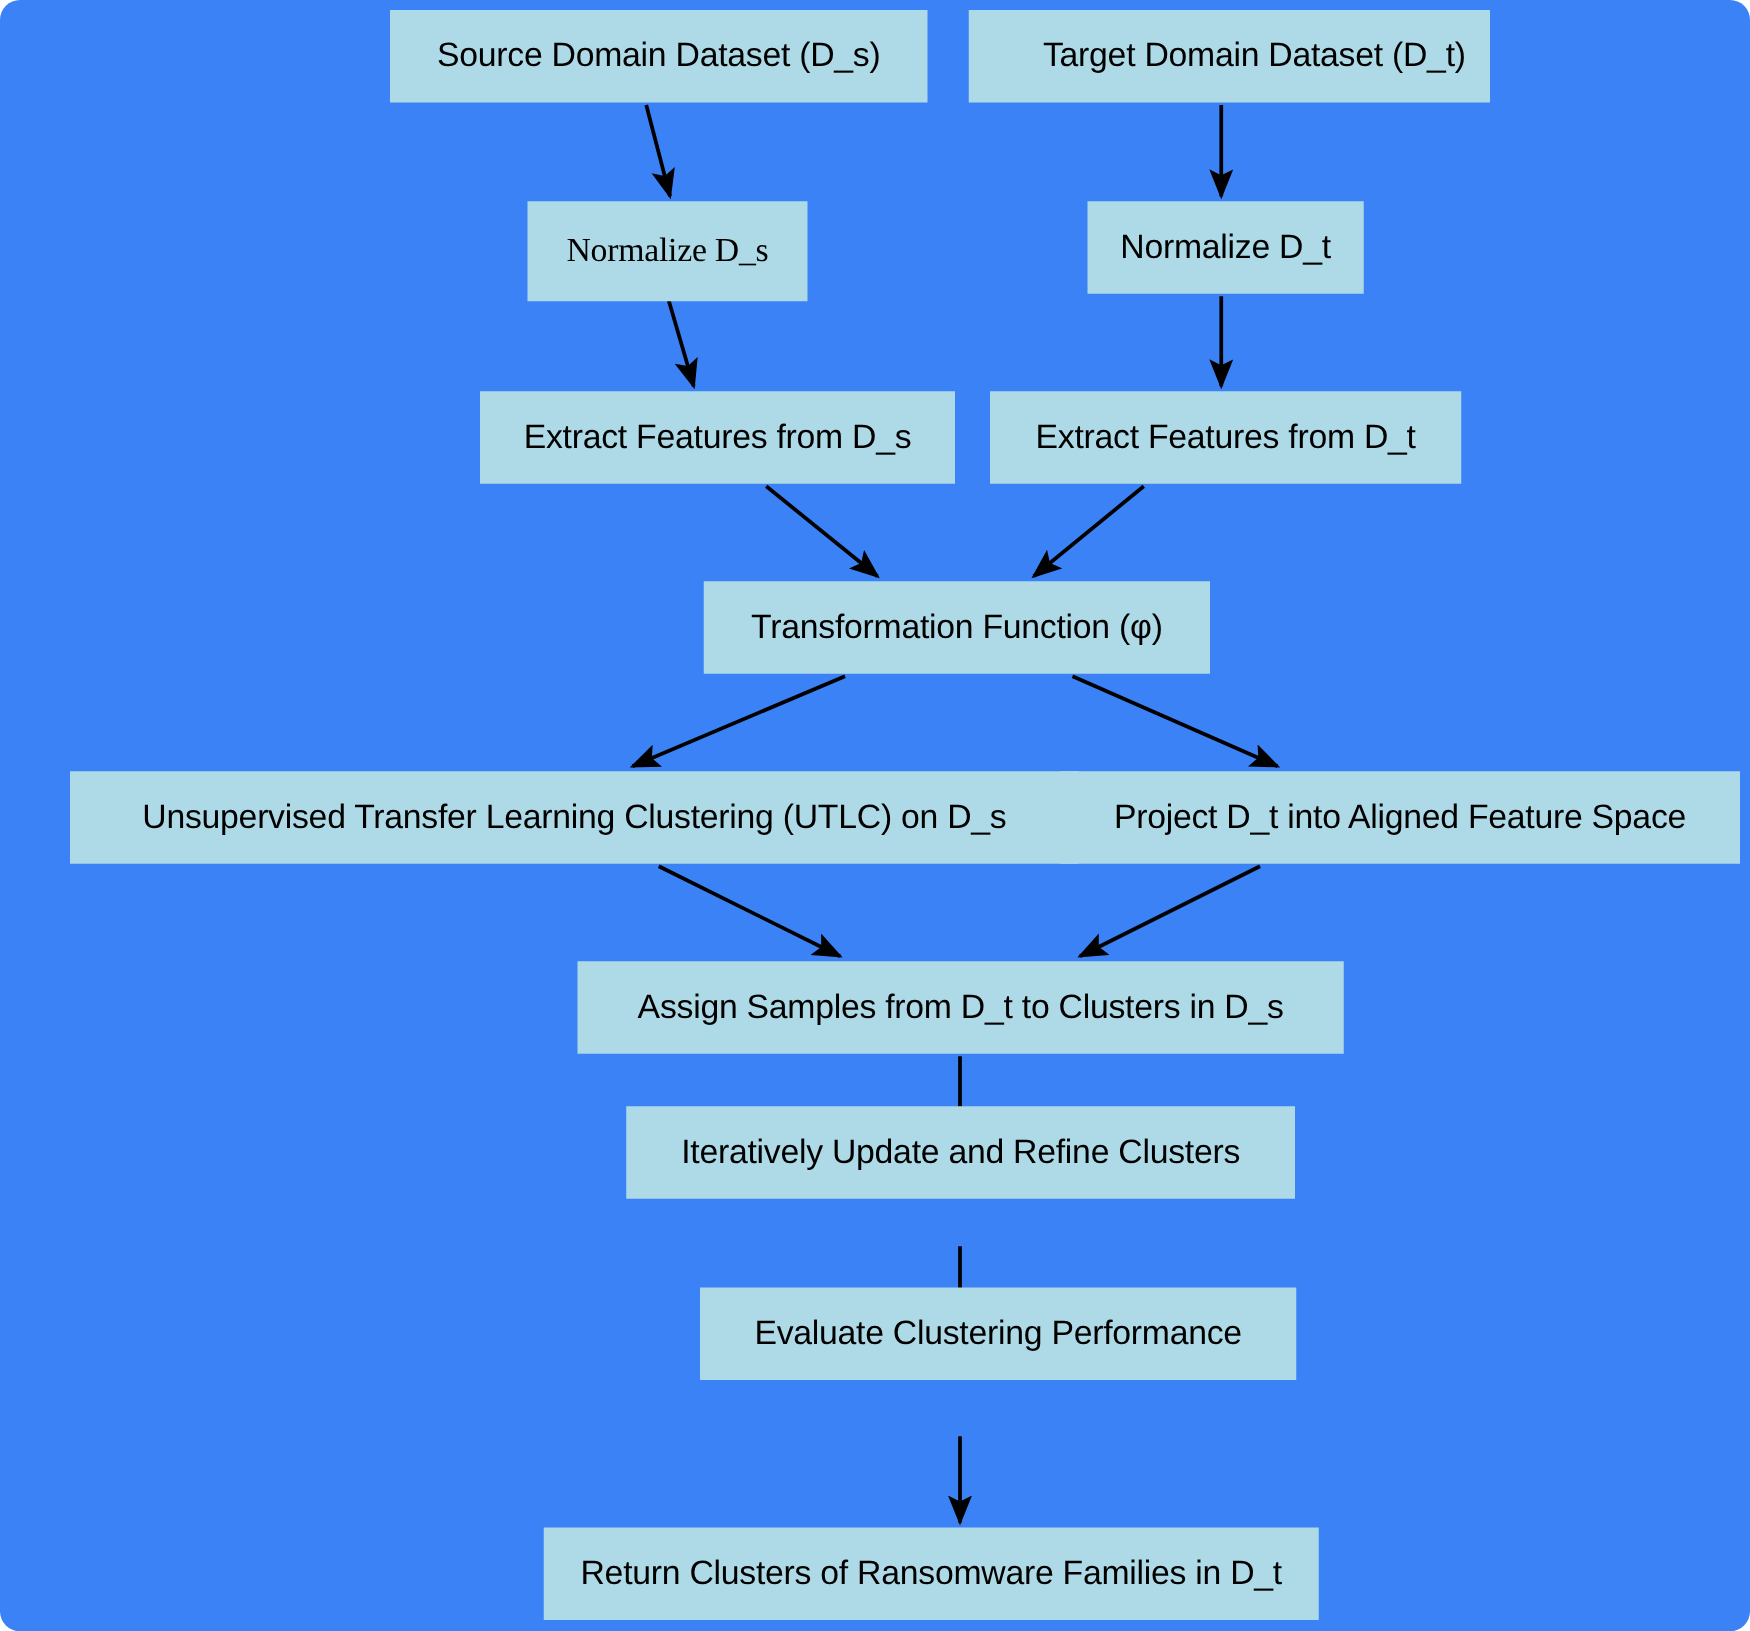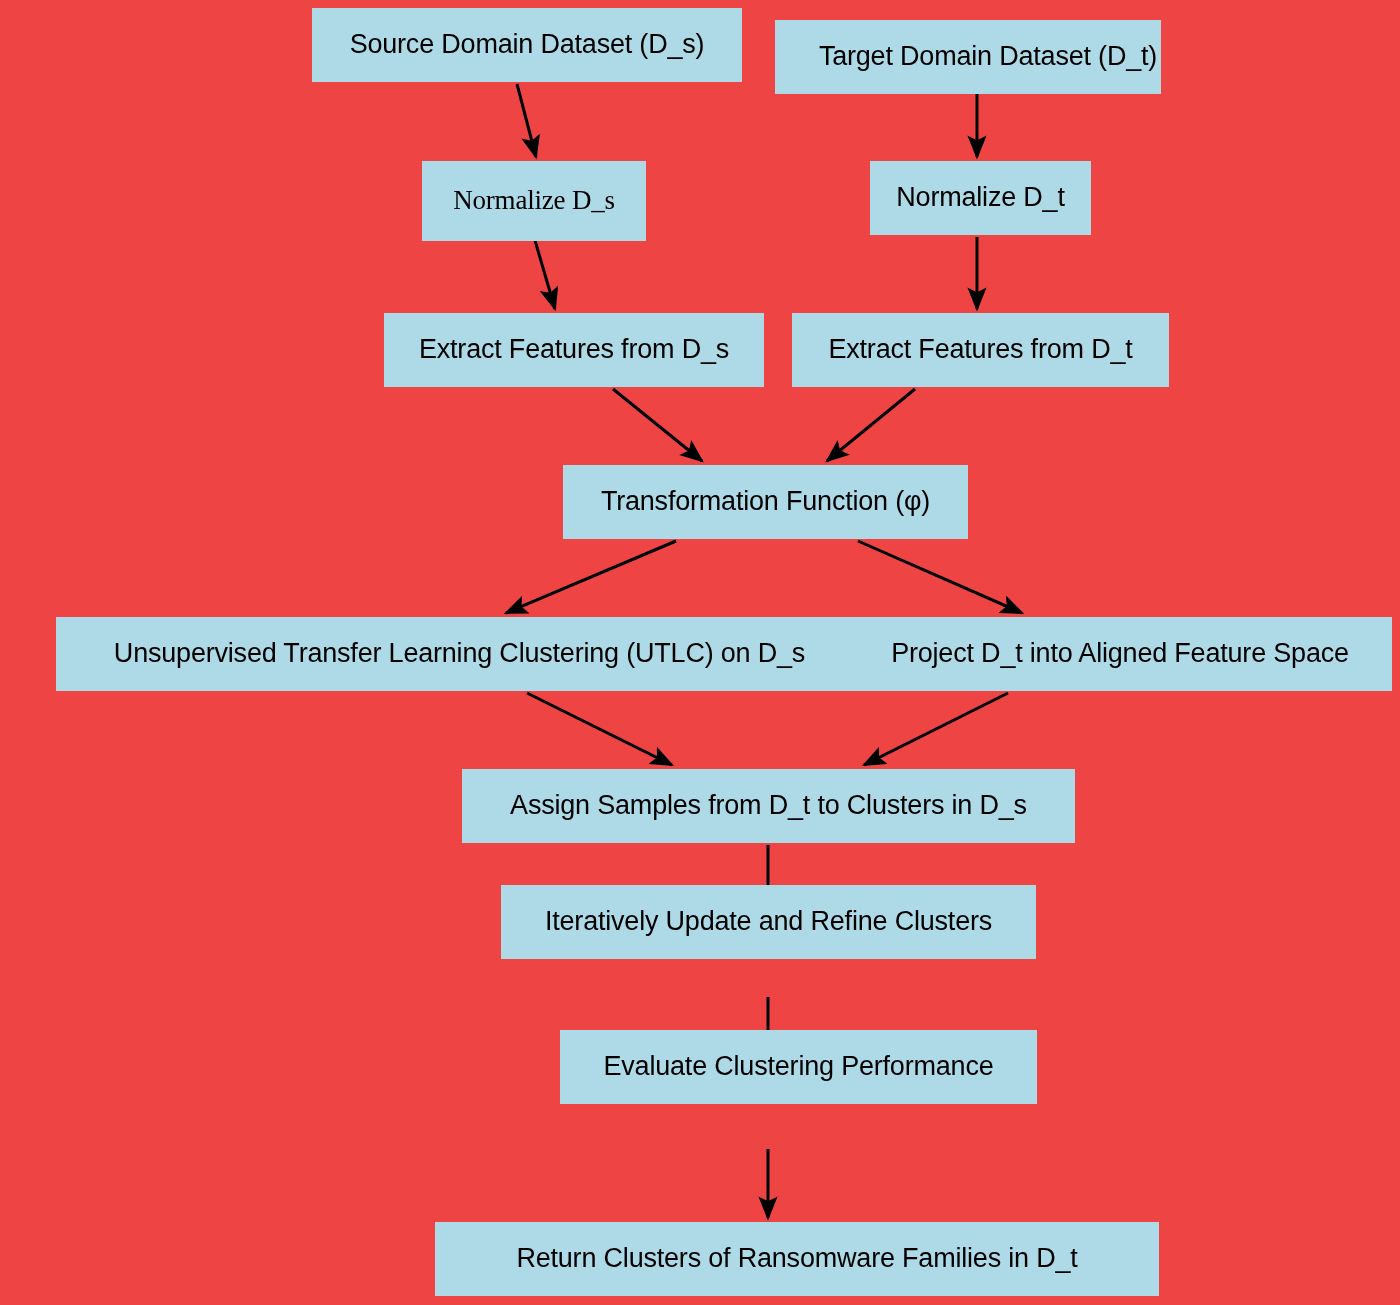--- a/index.html
+++ b/index.html
@@ -8,22 +8,23 @@
     padding: 0;
     background: #ffffff;
   }
   body {
     font-family: "Liberation Sans", sans-serif;
   }
   #flowchart-root {
     position: relative;
     width: 1400px;
     height: 1305px;
-    background: #ef4444;
+    background: #3b82f6;
     overflow: hidden;
+    border-radius: 16px;
   }
   #edge-layer {
     position: absolute;
     left: 0;
     top: 0;
     width: 1400px;
     height: 1305px;
     pointer-events: none;
   }
   .node {
@@ -72,21 +73,21 @@
         <line x1="768" y1="845" x2="768" y2="917" stroke="#000000" stroke-width="3" marker-end="url(#arrowhead)"></line>
         <line x1="768" y1="997" x2="768" y2="1069" stroke="#000000" stroke-width="3" marker-end="url(#arrowhead)"></line>
         <line x1="768" y1="1149" x2="768" y2="1218" stroke="#000000" stroke-width="3" marker-end="url(#arrowhead)"></line>
       </g>
   </svg>
 
   <div id="nodes-group">
       <div class="node" style="left: 312px; top: 8px; width: 430px; height: 74px; background: rgb(173, 218, 230); color: rgb(0, 0, 0);">
         <span class="node-label">Source Domain Dataset (D_s)</span>
       </div>
-      <div class="node" style="left: 775px; top: 20px; width: 386px; height: 74px; background: rgb(173, 218, 230); color: rgb(0, 0, 0); padding-left: 40px;">
+      <div class="node" style="left: 775px; top: 8px; width: 417px; height: 74px; background: rgb(173, 218, 230); color: rgb(0, 0, 0); padding-left: 40px;">
         <span class="node-label">Target Domain Dataset (D_t)</span>
       </div>
       <div class="node" style="left: 422px; top: 161px; width: 224px; height: 80px; background: rgb(173, 218, 230); color: rgb(0, 0, 0); font-family: Liberation Serif, serif;">
         <span class="node-label">Normalize D_s</span>
       </div>
       <div class="node" style="left: 870px; top: 161px; width: 221px; height: 74px; background: rgb(173, 218, 230); color: rgb(0, 0, 0); justify-content: center;">
         <span class="node-label">Normalize D_t</span>
       </div>
       <div class="node" style="left: 368px; top: 313px; width: 380px; height: 74px; background: rgb(173, 218, 230); color: rgb(0, 0, 0); margin-left: 16px;">
         <span class="node-label">Extract Features from D_s</span>
@@ -105,18 +106,18 @@
       </div>
       <div class="node" style="left: 462px; top: 769px; width: 613px; height: 74px; background: rgb(173, 218, 230); color: rgb(0, 0, 0);">
         <span class="node-label">Assign Samples from D_t to Clusters in D_s</span>
       </div>
       <div class="node" style="left: 501px; top: 885px; width: 535px; height: 74px; background: rgb(173, 218, 230); color: rgb(0, 0, 0);">
         <span class="node-label">Iteratively Update and Refine Clusters</span>
       </div>
       <div class="node" style="left: 528px; top: 1030px; width: 477px; height: 74px; background: rgb(173, 218, 230); color: rgb(0, 0, 0); margin-left: 32px;">
         <span class="node-label">Evaluate Clustering Performance</span>
       </div>
-      <div class="node" style="left: 435px; top: 1222px; width: 724px; height: 74px; background: rgb(173, 218, 230); color: rgb(0, 0, 0);">
+      <div class="node" style="left: 435px; top: 1222px; width: 620px; height: 74px; background: rgb(173, 218, 230); color: rgb(0, 0, 0);">
         <span class="node-label">Return Clusters of Ransomware Families in D_t</span>
       </div>
     </div>
 
 </div>
 
 </body></html>

